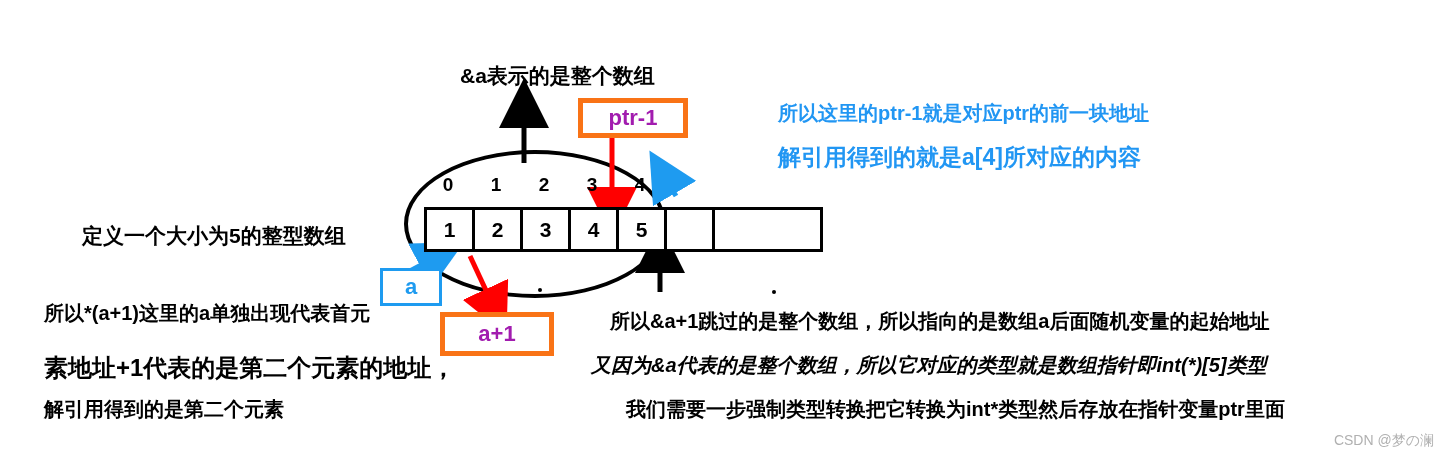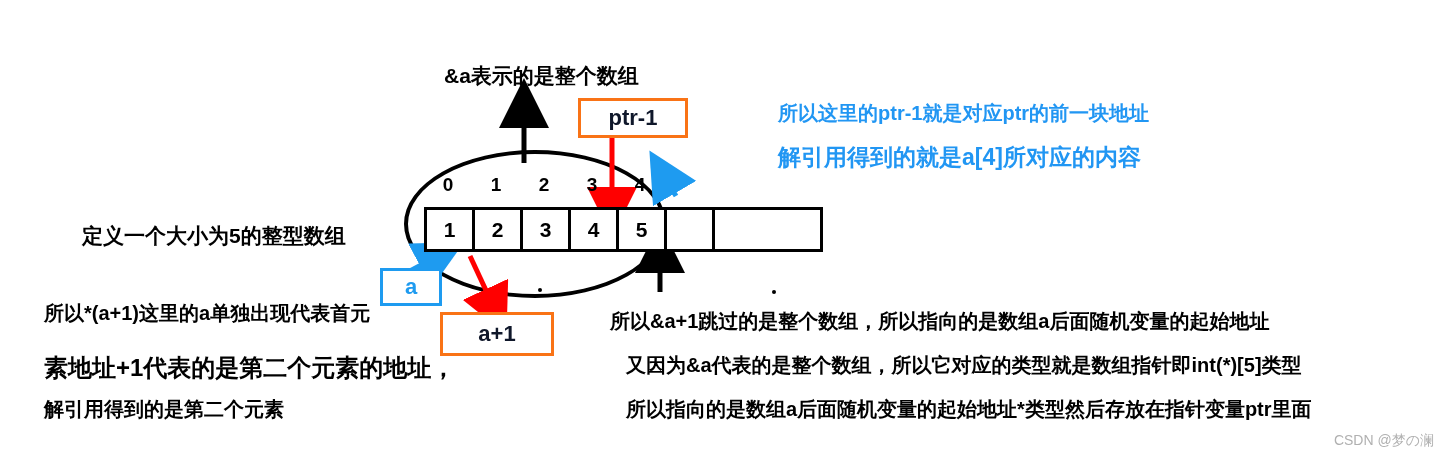--- a/index.html
+++ b/index.html
@@ -82,22 +82,22 @@
     display: flex;
     align-items: center;
     justify-content: center;
     font-weight: bold;
     background: #ffffff;
     box-sizing: border-box;
     font-family: "Liberation Sans", sans-serif;
     white-space: nowrap;
   }
   .box-red {
-    border: 3px solid #f97316;
-    color: #0f172a;
+    border: 5px solid #f97316;
+    color: #a21caf;
   }
   .box-blue {
     border: 3px solid #1e9bf0;
     color: #1e9bf0;
   }
 
   
   .ellipse {
     position: absolute;
     left: 404px;
@@ -175,37 +175,37 @@
   <div class="array-wrap">
     <div class="cell">1</div>
     <div class="cell">2</div>
     <div class="cell">3</div>
     <div class="cell">4</div>
     <div class="cell">5</div>
     <div class="cell empty"></div>
     <div class="cell tail"></div>
   </div>
 
-  <div class="abs label-black" style="left:444px; top:62px; font-size:21px;">&amp;a表示的是整个数组</div>
+  <div class="abs label-black" style="left:460px; top:62px; font-size:21px;">&amp;a表示的是整个数组</div>
 
   <div class="abs label-black" style="left:82px; top:222px; font-size:21px;">定义一个大小为5的整型数组</div>
 
   <div class="box box-red" style="left:578px; top:98px; width:110px; height:40px; font-size:22px;">ptr-1</div>
 
 
   <div class="box box-blue" style="left:380px; top:268px; width:62px; height:38px; font-size:22px;">a</div>
 
   <div class="box box-red" style="left:440px; top:312px; width:114px; height:44px; font-size:22px;">a+1</div>
 
   <div class="abs label-blue" style="left:778px; top:100px; font-size:20px;">所以这里的ptr-1就是对应ptr的前一块地址</div>
   <div class="abs label-blue" style="left:778px; top:142px; font-size:23px;">解引用得到的就是a[4]所对应的内容</div>
 
   <div class="abs label-black" style="left:44px; top:300px; font-size:20px;">所以*(a+1)这里的a单独出现代表首元</div>
   <div class="abs label-black" style="left:44px; top:352px; font-size:24px;">素地址+1代表的是第二个元素的地址，</div>
   <div class="abs label-black" style="left:44px; top:396px; font-size:20px;">解引用得到的是第二个元素</div>
 
   <div class="abs label-black" style="left:610px; top:308px; font-size:20px;">所以&amp;a+1跳过的是整个数组，所以指向的是数组a后面随机变量的起始地址</div>
-  <div class="abs label-black" style="left:626px; top:352px; font-size:20px;">又因为&amp;a代表的是整个数组，所以它对应的类型就是数组指针即int(*)[5]类型</div>
-  <div class="abs label-black" style="left:626px; top:396px; font-size:20px;">所以指向的是数组a后面随机变量的起始地址*类型然后存放在指针变量ptr里面</div>
+  <div class="abs label-black" style="left:591px; top:352px; font-size:20px;font-style:italic;">又因为&amp;a代表的是整个数组，所以它对应的类型就是数组指针即int(*)[5]类型</div>
+  <div class="abs label-black" style="left:626px; top:396px; font-size:20px;">我们需要一步强制类型转换把它转换为int*类型然后存放在指针变量ptr里面</div>
 
   <div class="watermark">CSDN @梦の澜</div>
 
 </div>
 
 </body></html>

